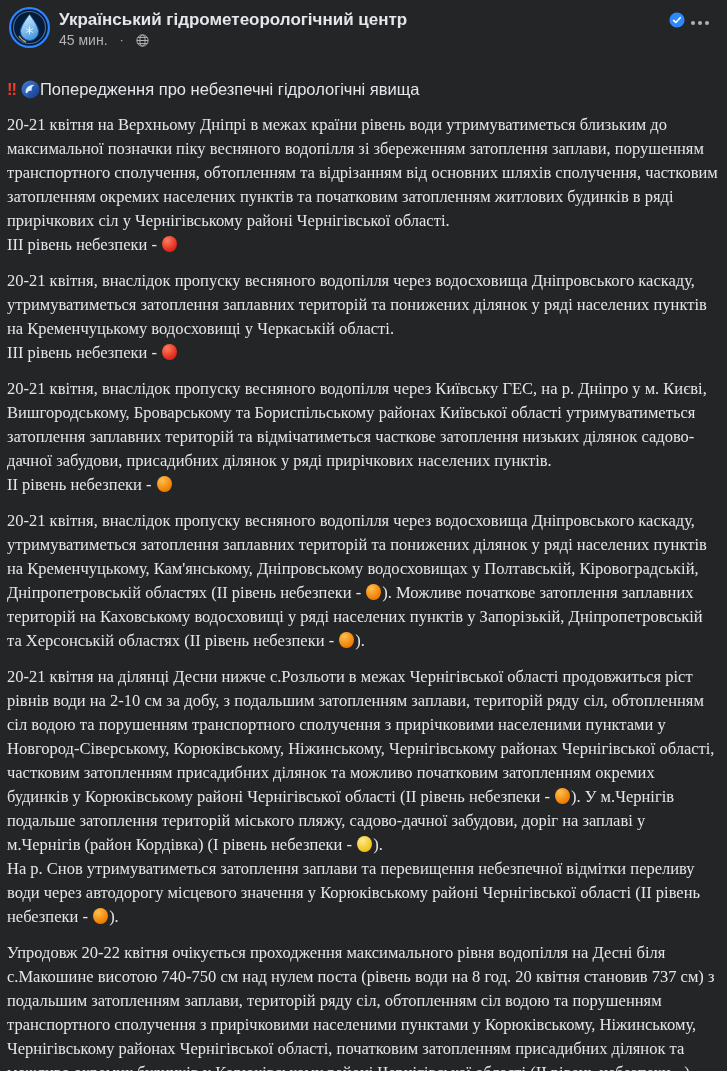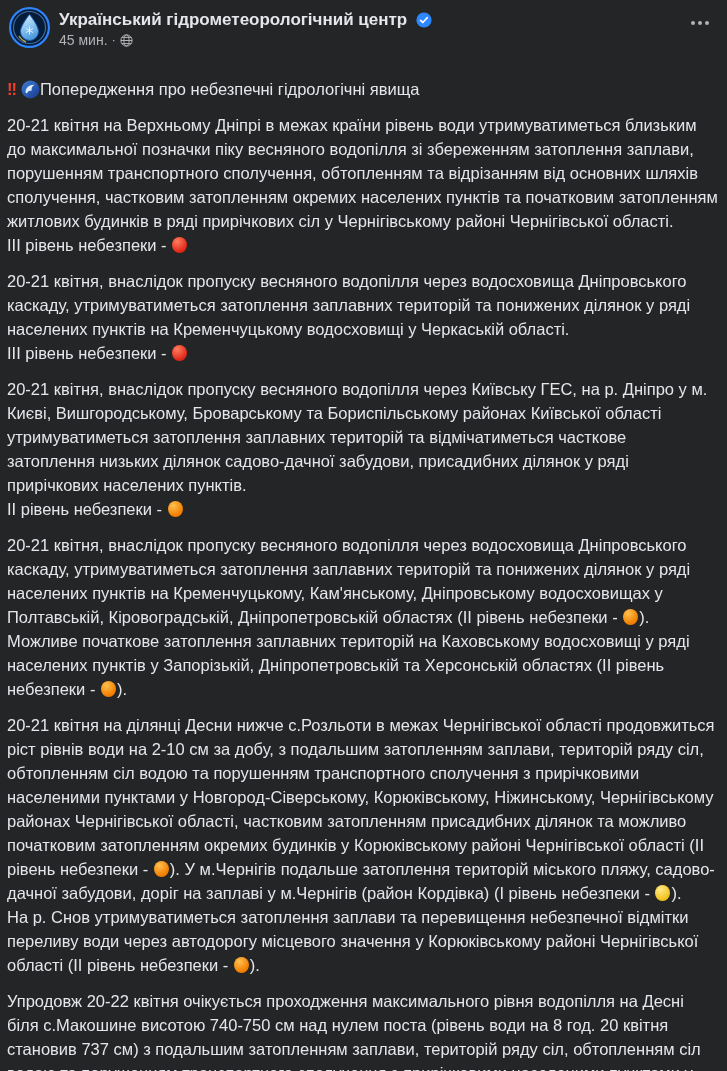--- a/index.html
+++ b/index.html
@@ -35,33 +35,34 @@
   .header-text {
     margin-left: 9px;
     flex: 1 1 auto;
     min-width: 0;
   }
   .name-row {
     display: flex;
     align-items: center;
     gap: 9px;
     padding-top: 2px;
+    justify-content: space-between;
   }
   .page-name {
     color: #e4e6eb;
     font-size: 17px;
     font-weight: 700;
     line-height: 21px;
     cursor: pointer;
   }
   .verified-badge { display: inline-flex; margin-top: 1px; }
   .meta-row {
     display: flex;
     align-items: center;
-    gap: 4px;
+    gap: 12px;
     color: #b0b3b8;
     font-size: 14px;
     line-height: 18px;
     margin-top: 1px;
   }
   .meta-row .timestamp { cursor: pointer; }
   .meta-sep { font-size: 13px; }
   .globe-icon { display: inline-flex; margin-top: 1px; }
   .menu-btn {
     flex: 0 0 auto;
@@ -97,20 +98,21 @@
     margin-right: 5px;
   }
   .wave-icon {
     display: inline-block;
     vertical-align: -4px;
     width: 19px;
     height: 19px;
   }
   .post-par {
     margin: 0 0 12px 0;
+    font-family: Liberation Serif, serif;
   }
   .post-par:last-child { margin-bottom: 0; }
   .level-dot {
     display: inline-block;
     width: 15px;
     height: 16px;
     border-radius: 50%;
     vertical-align: -2px;
     margin: 0 1px;
   }

